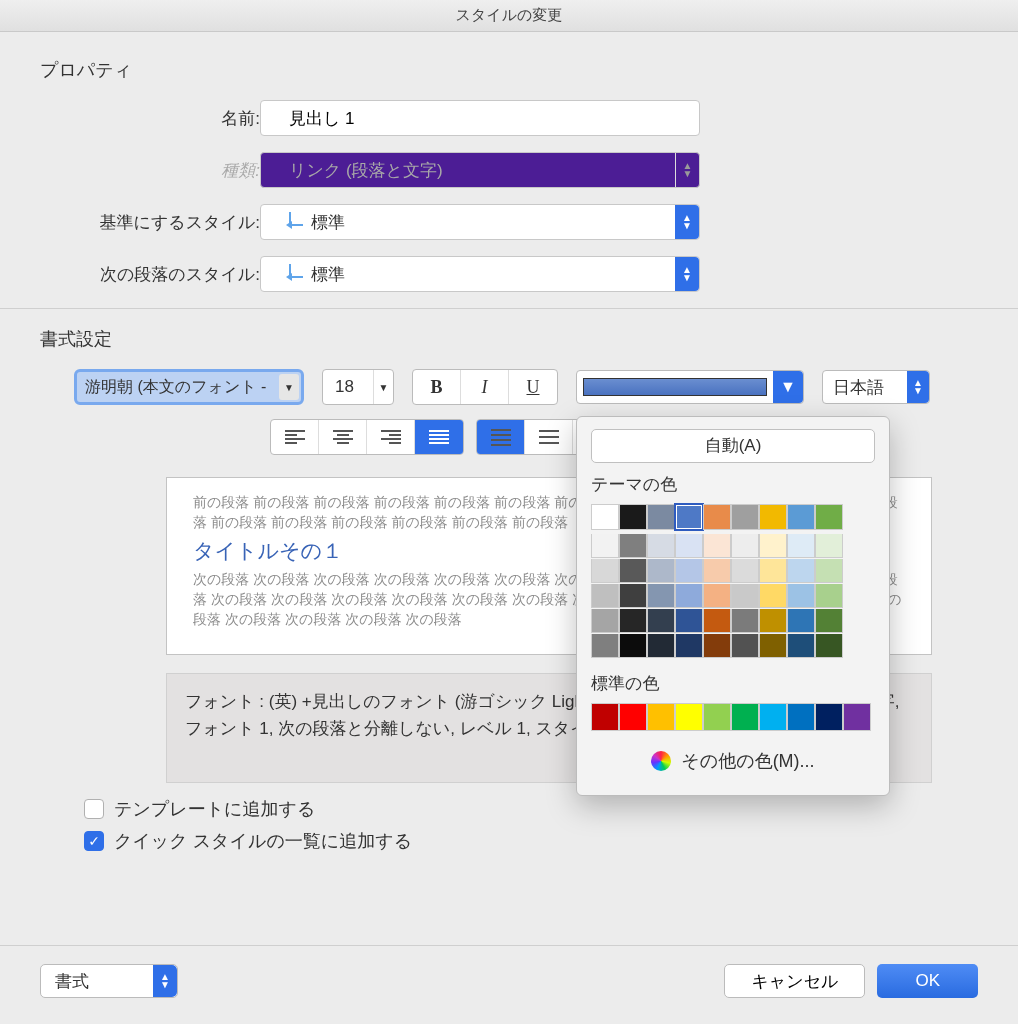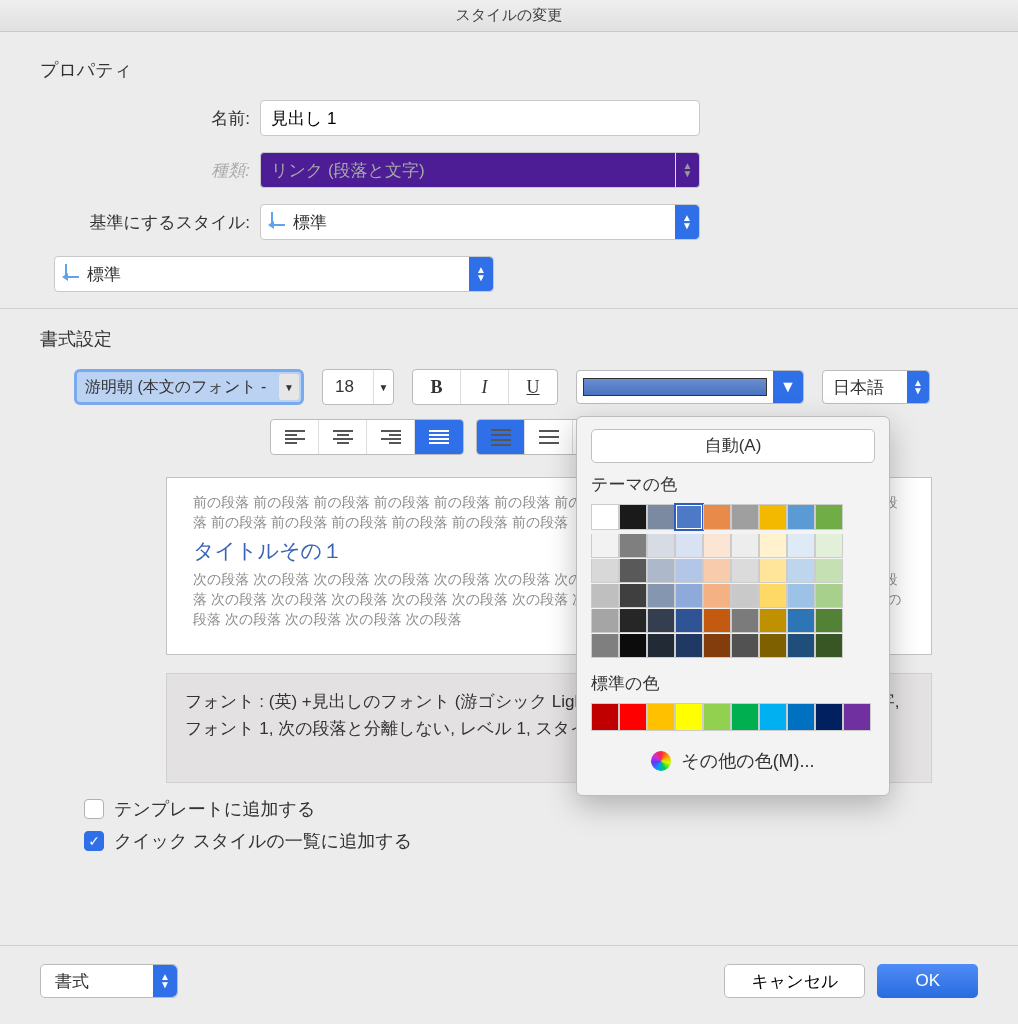--- a/index.html
+++ b/index.html
@@ -33,31 +33,30 @@
   .prop-rows { padding-left: 14px; }
   .prop-row {
     display: flex;
     align-items: center;
     margin-bottom: 16px;
   }
   .prop-label {
     width: 206px;
     text-align: right;
     font-size: 17px;
-    padding-right: 10px;
   }
   .prop-label.disabled { color: #a8a8a8; font-style: italic; }
   .text-input, .combo {
     height: 36px;
     border: 1px solid #c8c8c8;
     border-radius: 4px;
     background: #fff;
     font-size: 17px;
     font-family: inherit;
-    padding: 0 10px;
+    padding: 0 28px;
   }
   .text-input { width: 440px; }
   .combo {
     position: relative;
     display: flex;
     align-items: center;
     width: 440px;
   }
   .combo.disabled { color: #a8a8a8; background: #4c1d95; }
   .combo .disclosure {
@@ -235,20 +234,21 @@
       <div class="combo blue-disc">
         <span class="para-icon"></span>
         <span>標準</span>
         <span class="disclosure">
             <span class="updown">▲<br>▼</span>
           </span>
       </div>
     </div>
 
     <div class="prop-row">
+      <div class="prop-label">次の段落のスタイル:</div>
       <div class="combo blue-disc">
         <span class="para-icon"></span>
         <span>標準</span>
         <span class="disclosure">
             <span class="updown">▲<br>▼</span>
           </span>
       </div>
     </div>
   </div>
 

